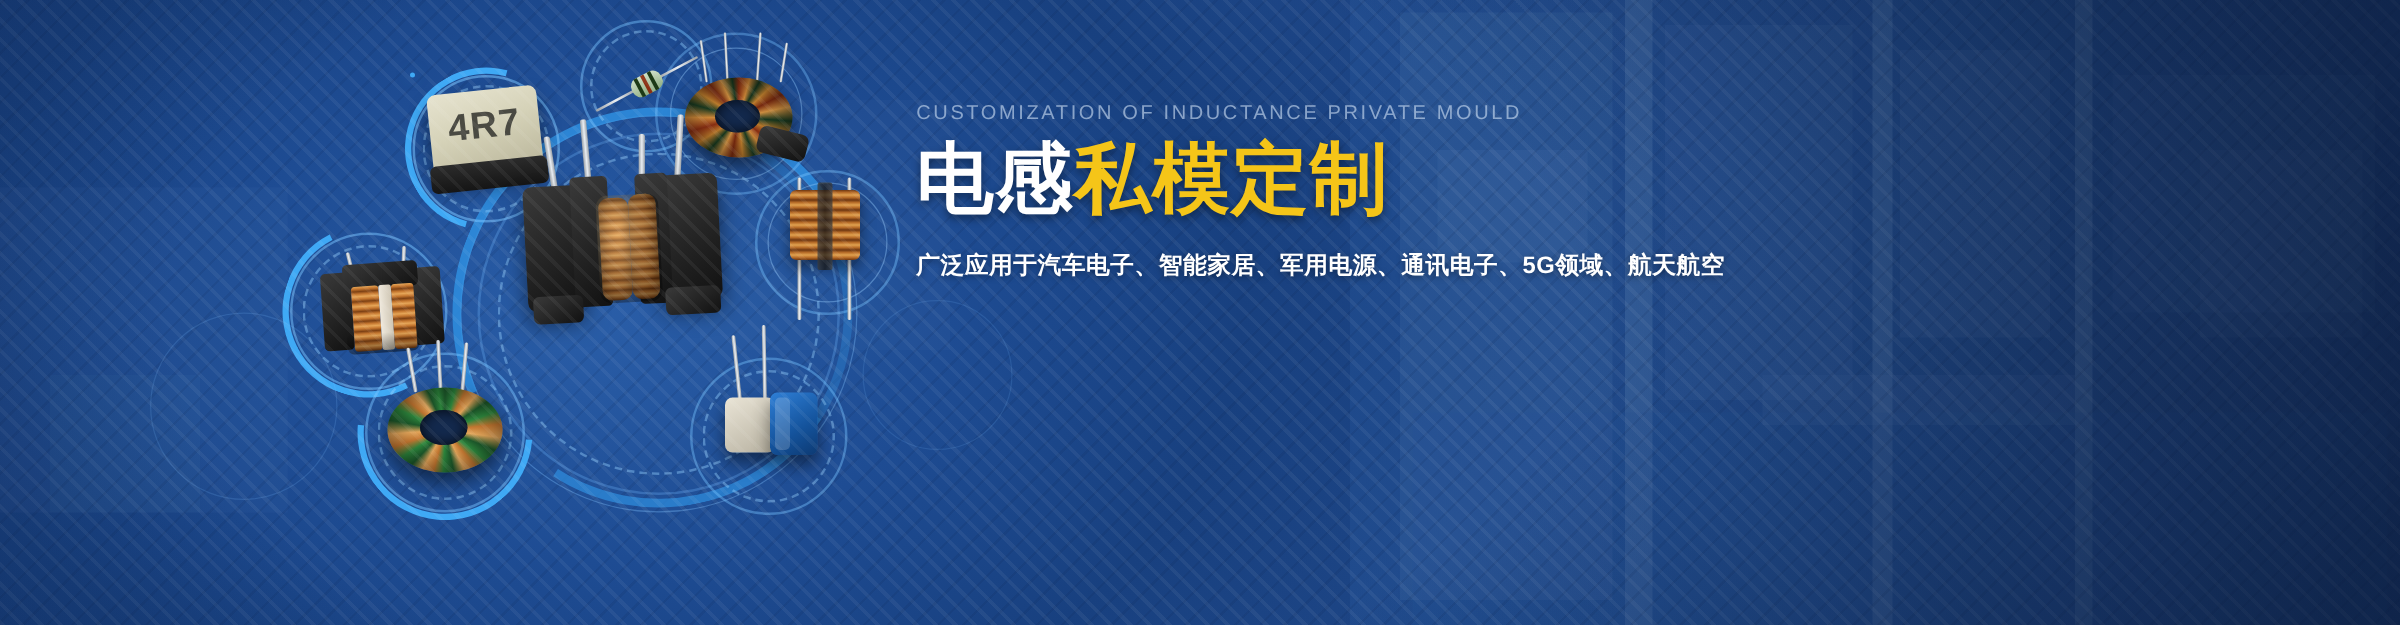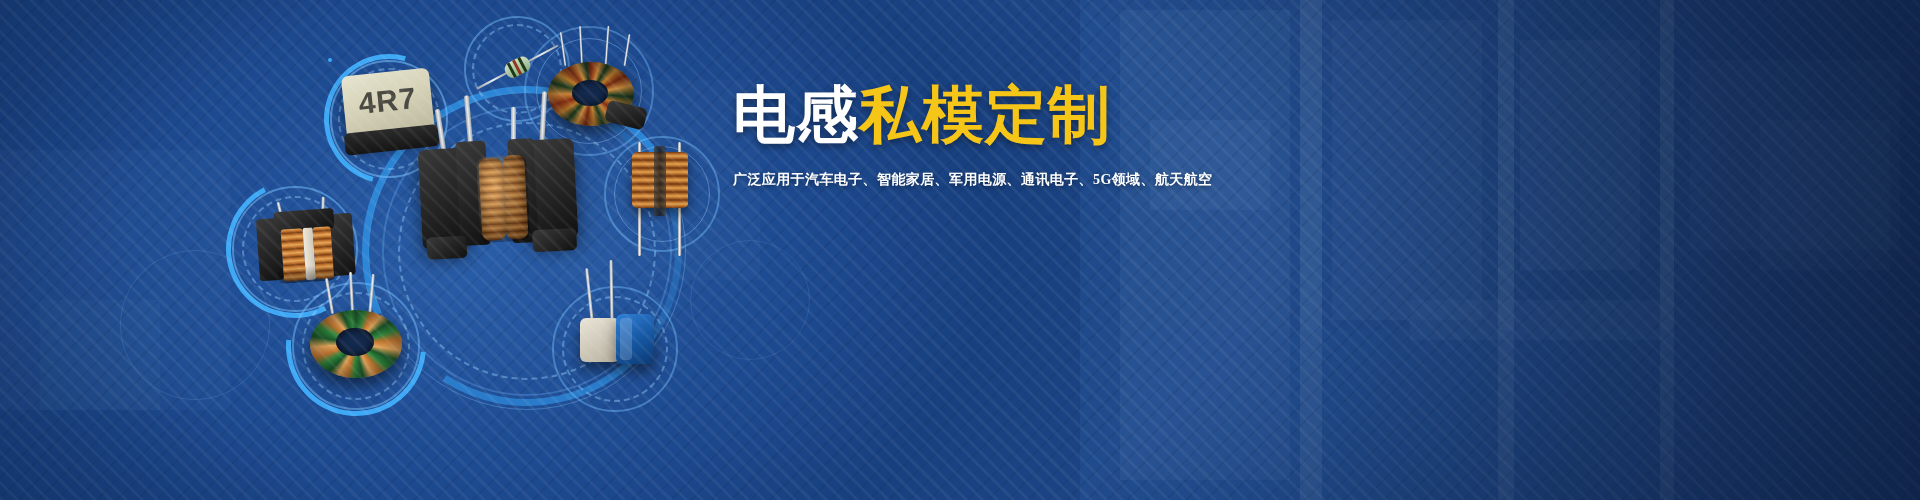--- a/index.html
+++ b/index.html
@@ -77,45 +77,45 @@
   .tor{border-radius:50%;}
 
   
   .copy{position:absolute;left:733px;top:82px;width:640px;}
   .eng{
     font-size:16px;letter-spacing:2.1px;color:rgba(205,222,244,.62);
     font-weight:400;white-space:nowrap;
     font-family:"Liberation Sans",sans-serif;
   }
   .head{
-    white-space:nowrap;
+    margin-top:10px;white-space:nowrap;
     font-size:62px;font-weight:700;line-height:1.08;
     letter-spacing:1px;
     font-family:"DejaVu Sans","Liberation Sans",sans-serif;
   }
   .head .w{color:#fff;text-shadow:0 3px 7px rgba(0,0,0,.42);}
   .head .y{color:#f5c518;text-shadow:0 3px 7px rgba(0,0,0,.42);}
 
   .bar{
     margin-top:17px;
     background:#0f6fd1;
     width:620px;height:50px;
     display:flex;align-items:center;justify-content:center;
     box-shadow:0 4px 14px rgba(4,24,56,.45);
   }
   .bar-txt{
     color:#fff;font-size:20px;font-weight:700;white-space:nowrap;
     letter-spacing:.5px;
     font-family:"DejaVu Sans","Liberation Sans",sans-serif;
   }
   .sub{
-    margin-top:22px;color:#fff;font-size:14px;font-weight:700;
+    margin-top:22px;color:#fff;font-size:19px;font-weight:700;
     white-space:nowrap;letter-spacing:.4px;
     text-shadow:0 2px 5px rgba(0,0,0,.40);
-    font-family:Liberation Serif, serif;
+    font-family:Liberation Sans, sans-serif;
   }
 </style>
 </head>
 <body>
 
 <div class="banner">
 
   <div class="photo-ghost">
     <div class="pg dk" style="left:1080px;top:0;width:840px;height:500px;"></div>
     <div class="pg" style="left:1120px;top:10px;width:170px;height:470px;opacity:.55;"></div>
@@ -259,20 +259,21 @@
     <div style="position:absolute;left:4px;top:18px;width:40px;height:44px;border-radius:6px;background:linear-gradient(150deg,#e9e4d6,#b7b1a0);box-shadow:0 8px 14px rgba(0,0,0,.45);"></div>
     <div style="position:absolute;left:40px;top:14px;width:38px;height:50px;border-radius:6px;background:linear-gradient(150deg,#2f7fd6,#14539c 60%,#0d3a73);box-shadow:0 8px 14px rgba(0,0,0,.45);"></div>
     <div style="position:absolute;left:44px;top:18px;width:12px;height:42px;background:rgba(255,255,255,.18);border-radius:4px;"></div>
   </div>
 
   <div class="hatch"></div>
   <div class="vign"></div>
 
   <div class="copy">
 
+    <div class="eng">CUSTOMIZATION OF INDUCTANCE PRIVATE MOULD</div>
 
     <div class="head">
       <span class="w">电感</span><span class="y">私模定制</span>
     </div>
 
 
     <div class="sub">广泛应用于汽车电子、智能家居、军用电源、通讯电子、5G领域、航天航空</div>
   </div>
 
 </div>

